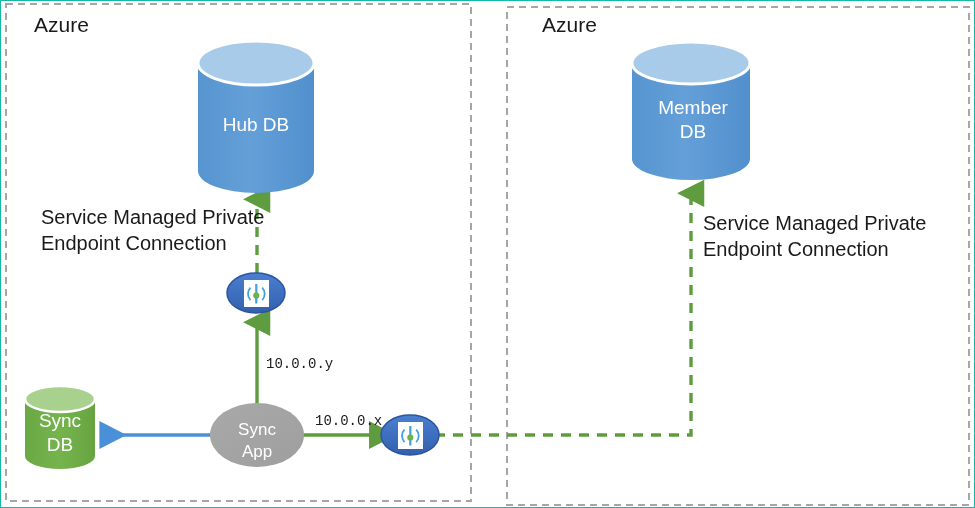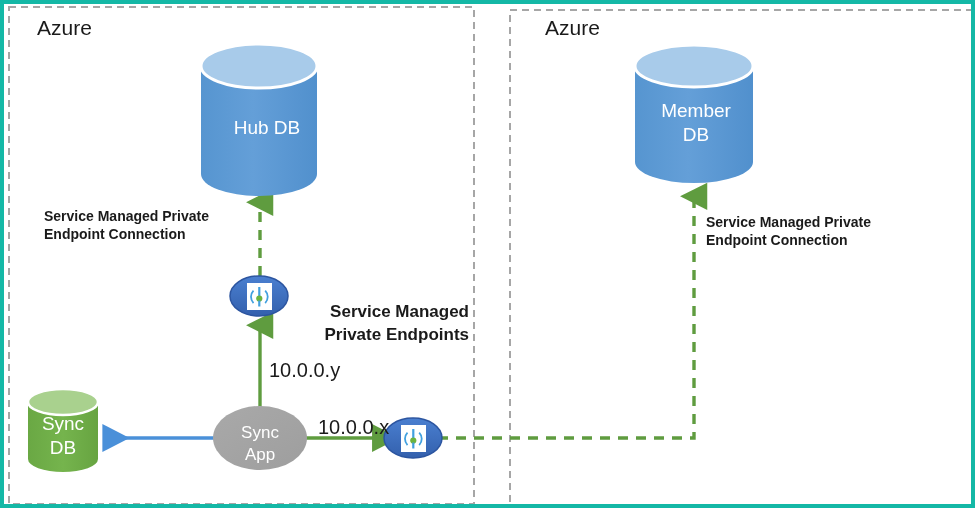--- a/index.html
+++ b/index.html
@@ -10,57 +10,56 @@
   }
   body {
     font-family: "Liberation Sans", sans-serif;
   }
   #diagram-root {
     position: relative;
     width: 975px;
     height: 508px;
     background: #ffffff;
     box-sizing: border-box;
-    border: 4px solid #14b8a6;
+    border: 1px solid #14b8a6;
     overflow: hidden;
   }
   #diagram-svg {
     position: absolute;
     left: 0;
     top: 0;
     width: 975px;
     height: 508px;
   }
   .zone-label {
     position: absolute;
     font-size: 21px;
     color: #1a1a1a;
     font-family: "Liberation Sans", sans-serif;
     white-space: nowrap;
   }
   .edge-label {
     position: absolute;
-    font-size: 14px;
+    font-size: 20px;
     color: #1a1a1a;
     line-height: 1.32;
     font-family: "Liberation Sans", sans-serif;
     white-space: pre-line;
-    font-weight: bold;
   }
   .edge-label.bold {
     font-weight: bold;
     font-size: 17px;
     text-align: right;
     line-height: 1.35;
   }
   .ip-label {
     position: absolute;
-    font-size: 20px;
+    font-size: 14px;
     color: #1a1a1a;
-    font-family: Liberation Sans, sans-serif;
+    font-family: Liberation Mono, monospace;
     white-space: nowrap;
   }
   .node-label {
     position: absolute;
     color: #ffffff;
     font-size: 19px;
     text-align: center;
     line-height: 1.28;
     font-family: "Liberation Sans", sans-serif;
     white-space: pre-line;
@@ -190,37 +189,35 @@
         <path d="M403.5,428.5 A9,9 0 0 0 403.5,441" fill="none" stroke="#41a0df" stroke-width="1.8"></path>
         <path d="M415.2,428.5 A9,9 0 0 1 415.2,441" fill="none" stroke="#41a0df" stroke-width="1.8"></path>
       </g>
     </g>
   </svg>
 
   <div class="zone-label" style="left:33px; top:12px;">Azure</div>
 
   <div class="zone-label" style="left:541px; top:12px;">Azure</div>
 
-  <div class="node-label" style="left:205px; top:112px; width:116px;">Hub DB</div>
+  <div class="node-label" style="left:197px; top:112px; width:116px;">Hub DB</div>
 
   <div class="node-label" style="left:633px; top:95px; width:118px;">Member
 DB</div>
 
   <div class="node-label" style="left:24px; top:408px; width:70px;">Sync
 DB</div>
 
   <div class="node-label" style="left:209px; top:418px; width:94px; font-size:17px;">Sync
 App</div>
 
   <div class="edge-label" style="left:40px; top:203px; width:225px;">Service Managed Private
 Endpoint Connection</div>
 
   <div class="edge-label" style="left:702px; top:209px; width:232px;">Service Managed Private
 Endpoint Connection</div>
 
-  <div class="edge-label bold" style="left:290px; top:297px; width:175px;">Service Managed
-Private Endpoints</div>
 
   <div class="ip-label" style="left:265px; top:355px;">10.0.0.y</div>
 
   <div class="ip-label" style="left:314px; top:412px;">10.0.0.x</div>
 
 </div>
 
 </body></html>

